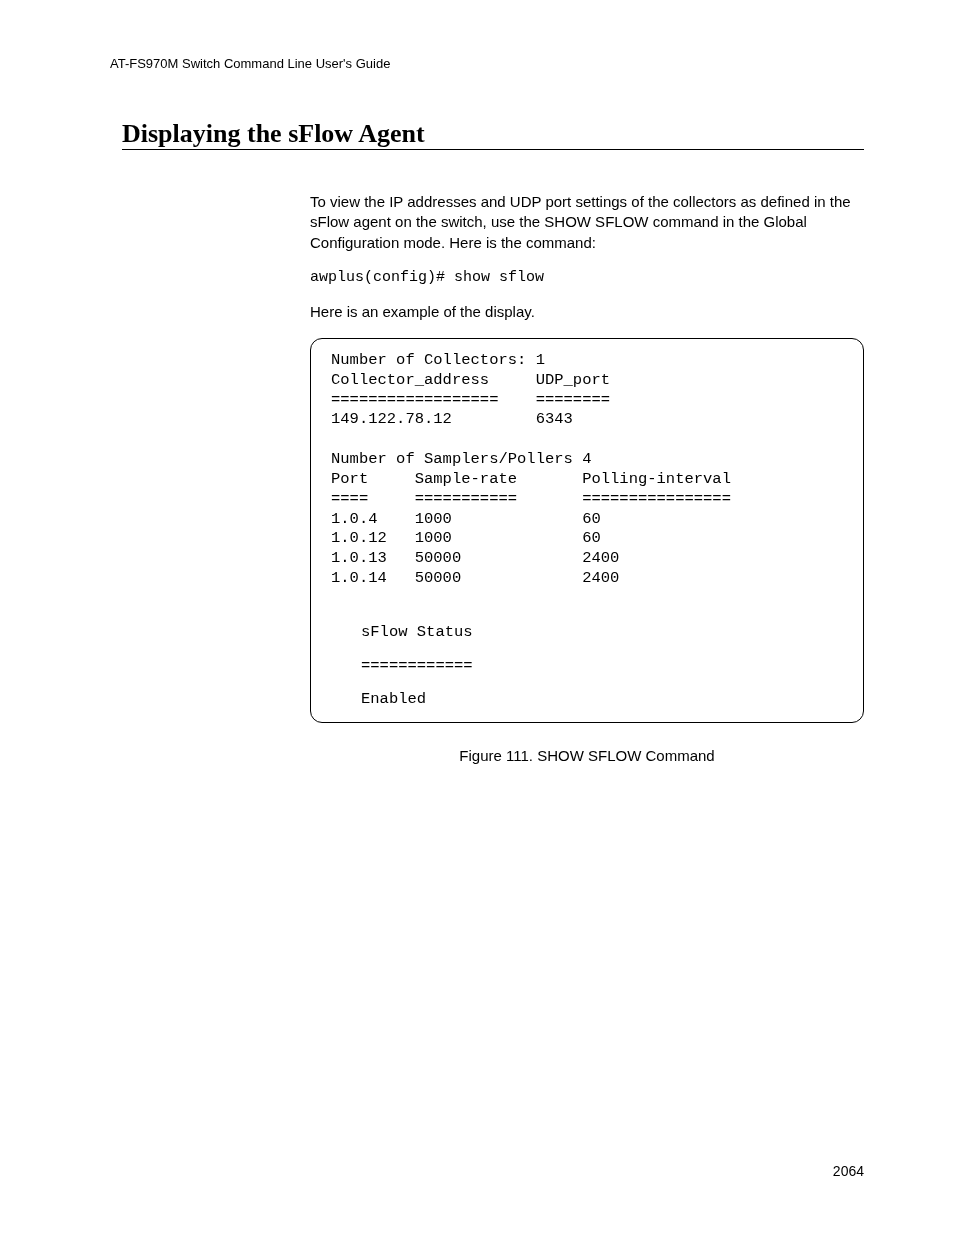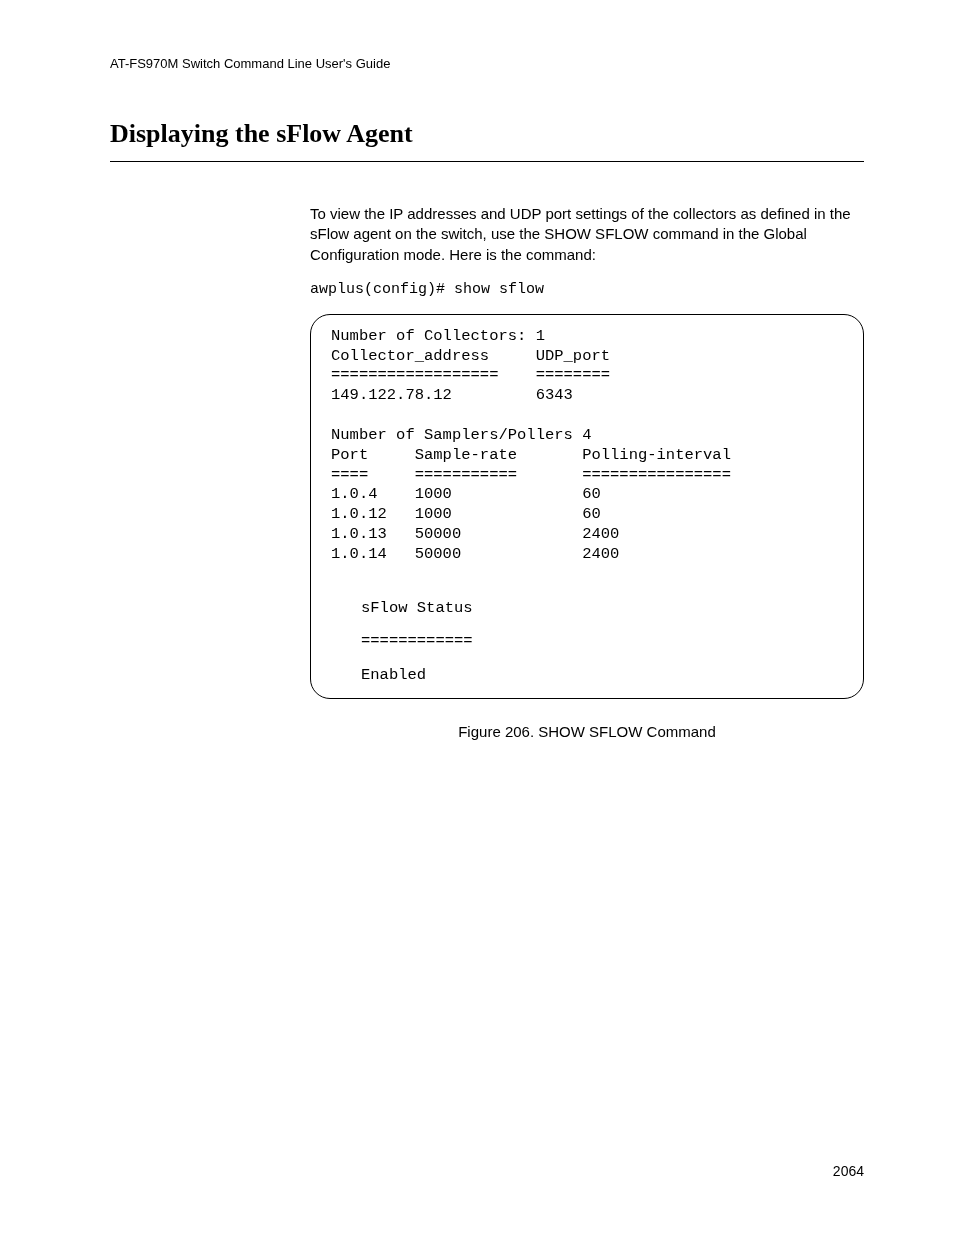--- a/index.html
+++ b/index.html
@@ -18,40 +18,41 @@
     }
     .header-line {
       font-size: 13px;
       margin-bottom: 48px;
     }
     .section-title {
       font-family: "Times New Roman", Times, serif;
       font-size: 26px;
       font-weight: bold;
       border-bottom: 1px solid #000;
-      padding-bottom: 12px;
+      padding-bottom: 0;
       margin-bottom: 42px;
+      margin-left: 12px;
     }
     .body-content {
       margin-left: 200px;
     }
     .para {
       font-size: 15px;
       line-height: 1.35;
       margin: 0 0 16px 0;
     }
     .code-inline {
       font-family: Liberation Mono, monospace;
       font-size: 15px;
       display: block;
       margin: 4px 0 16px 0;
     }
     .terminal-box {
       border: 1px solid #000;
-      border-radius: 20px;
+      border-radius: 12px;
       padding: 12px 20px;
       font-family: Consolas, "Courier New", monospace;
       font-size: 15.5px;
       line-height: 1.28;
       white-space: pre;
       margin-bottom: 24px;
     }
     .figure-caption {
       text-align: center;
       font-size: 15px;
@@ -74,23 +75,24 @@
   <div class="header-line">AT-FS970M Switch Command Line User's Guide</div>
 
   <div class="section-title">Displaying the sFlow Agent</div>
 
   <div class="body-content">
 
     <p class="para">To view the IP addresses and UDP port settings of the collectors as defined in the sFlow agent on the switch, use the SHOW SFLOW command in the Global Configuration mode. Here is the command:</p>
 
     <span class="code-inline">awplus(config)# show sflow</span>
 
+    <p class="para">Here is an example of the display.</p>
 
     <div class="terminal-box"><span class="group">Number of Collectors: 1</span><span class="group">Collector_address     UDP_port</span><span class="group">==================    ========</span><span class="group">149.122.78.12         6343</span><span class="group"> </span><span class="group">Number of Samplers/Pollers 4</span><span class="group">Port     Sample-rate       Polling-interval</span><span class="group">====     ===========       ================</span><span class="group">1.0.4    1000              60</span><span class="group">1.0.12   1000              60</span><span class="group">1.0.13   50000             2400</span><span class="group">1.0.14   50000             2400</span><span class="group"> </span><span class="status-indent">sFlow Status</span><span class="status-indent">============</span><span class="status-indent">Enabled</span></div>
 
-    <div class="figure-caption">Figure 206. SHOW SFLOW Command</div>
+    <div class="figure-caption">Figure 111. SHOW SFLOW Command</div>
 
 
   </div>
 
   <div class="page-number">2064</div>
 
 </div>
 
 </body></html>

